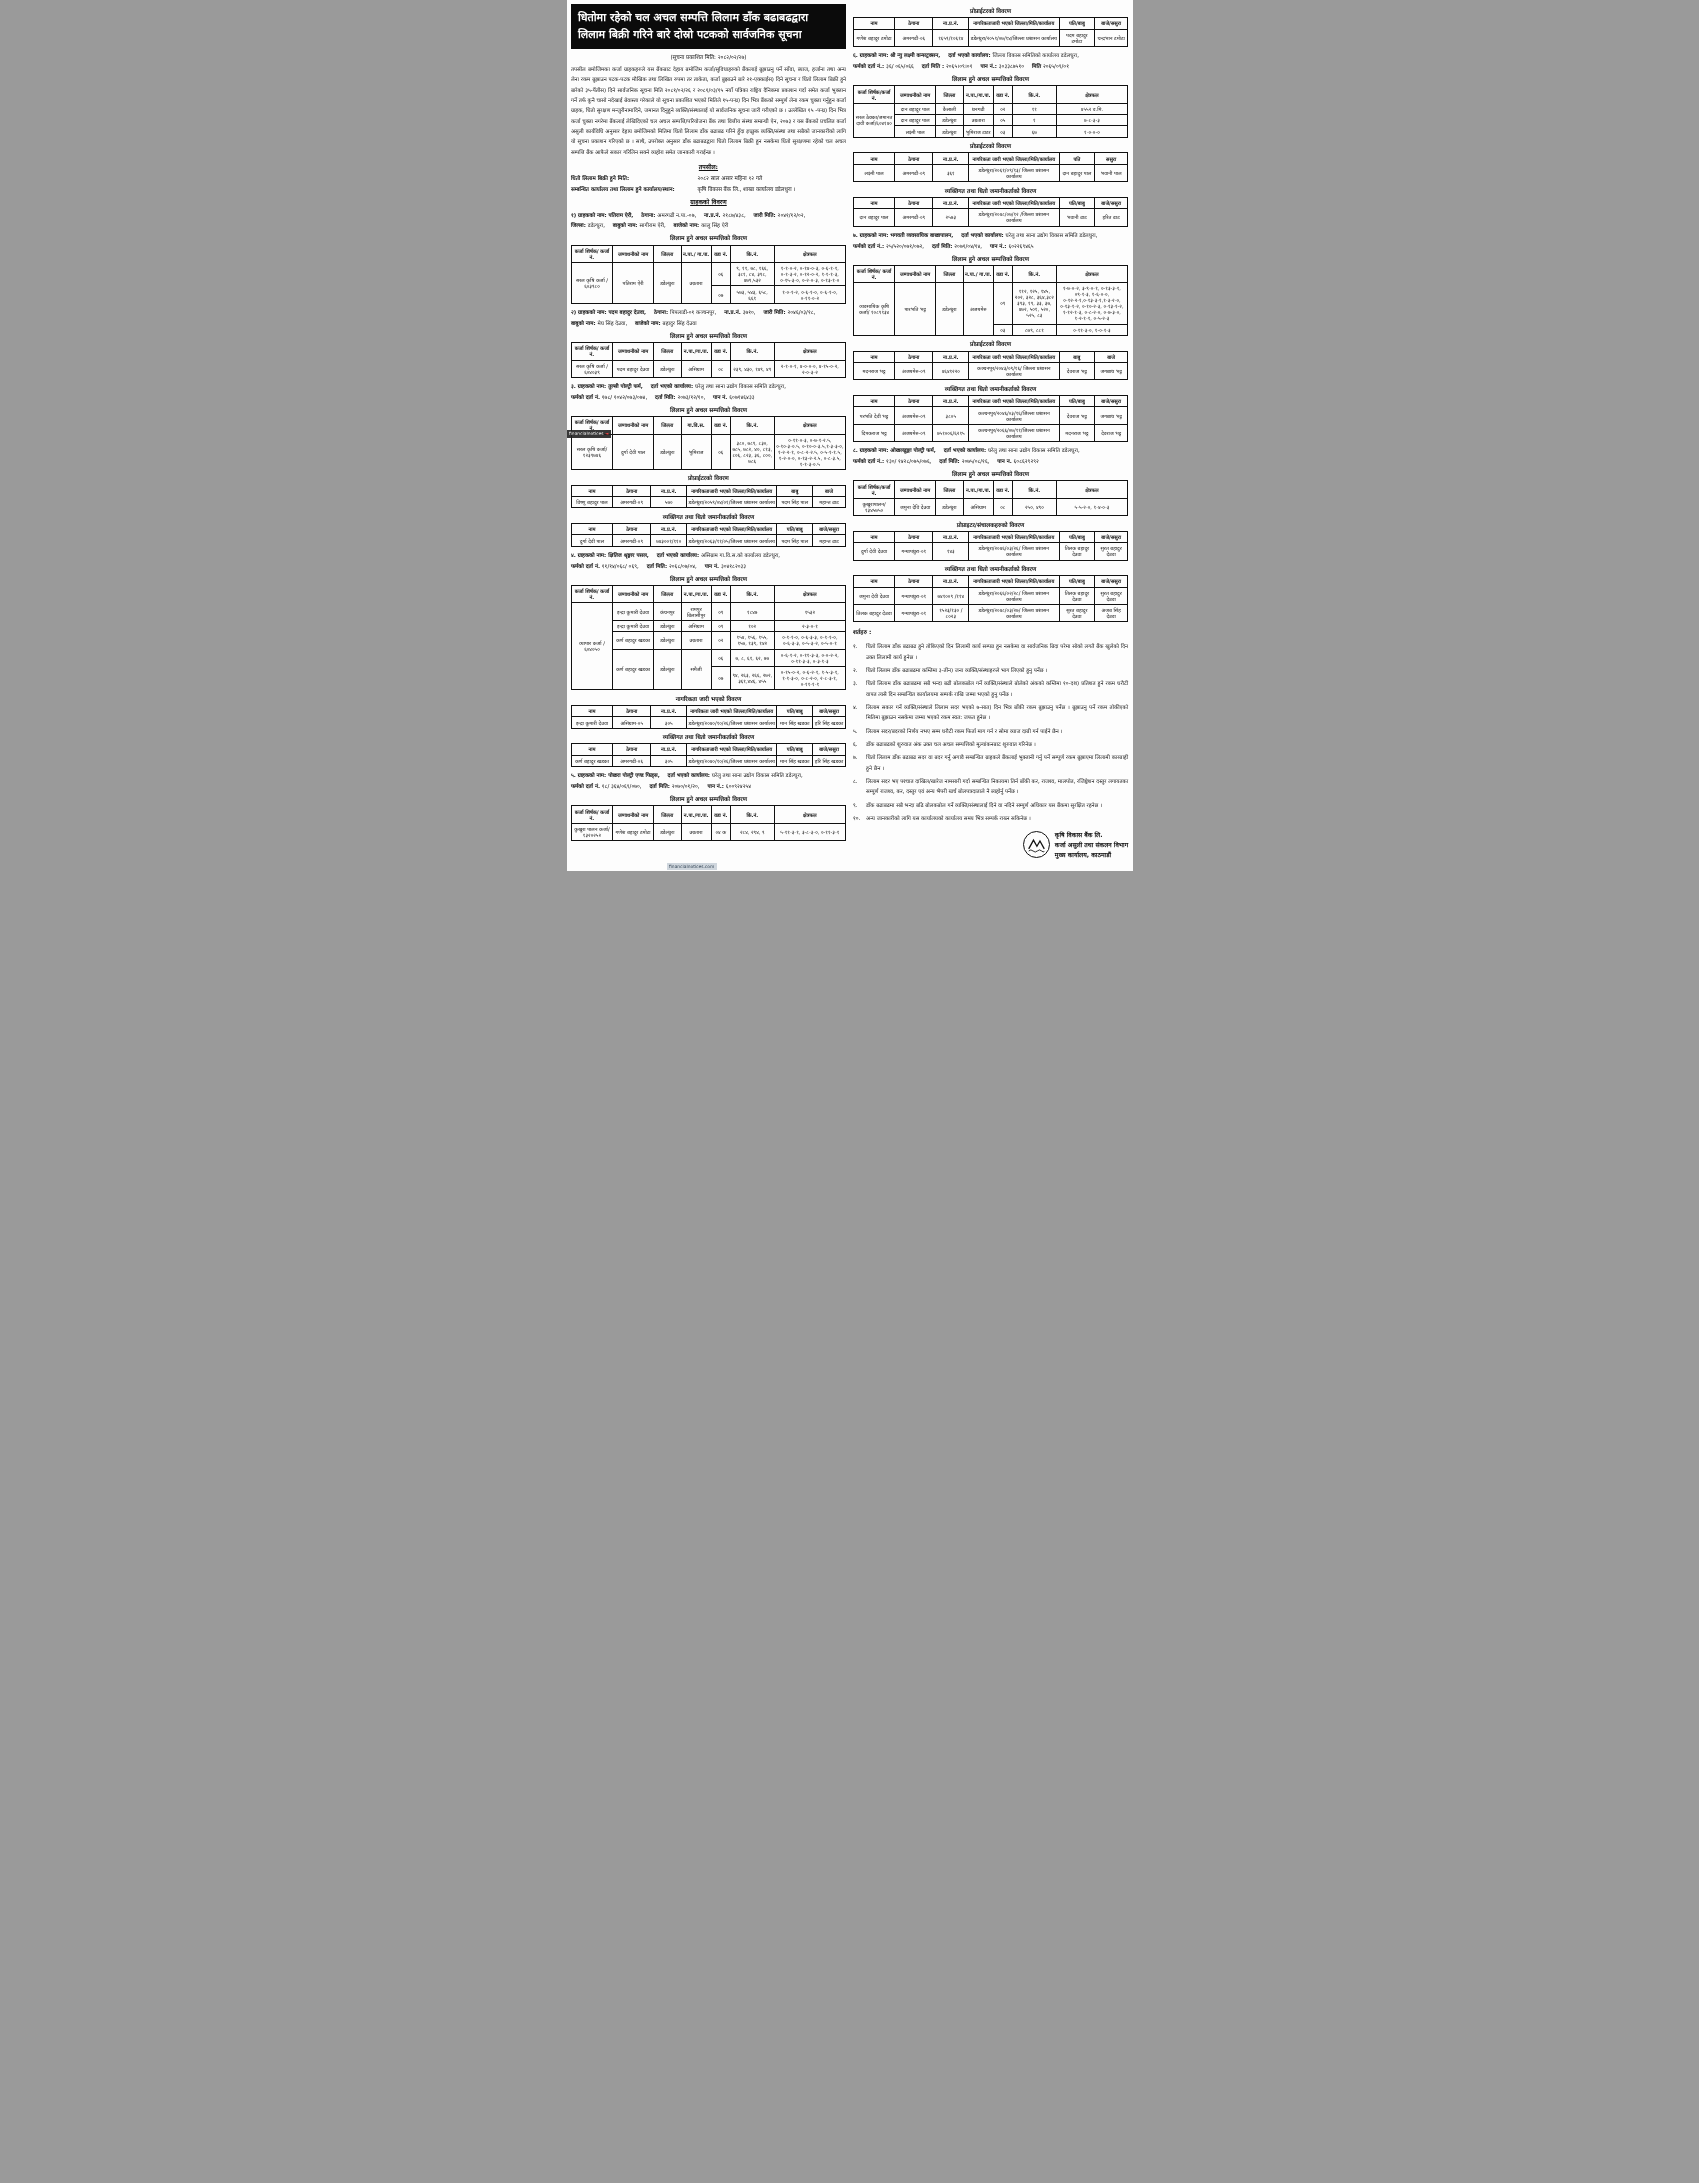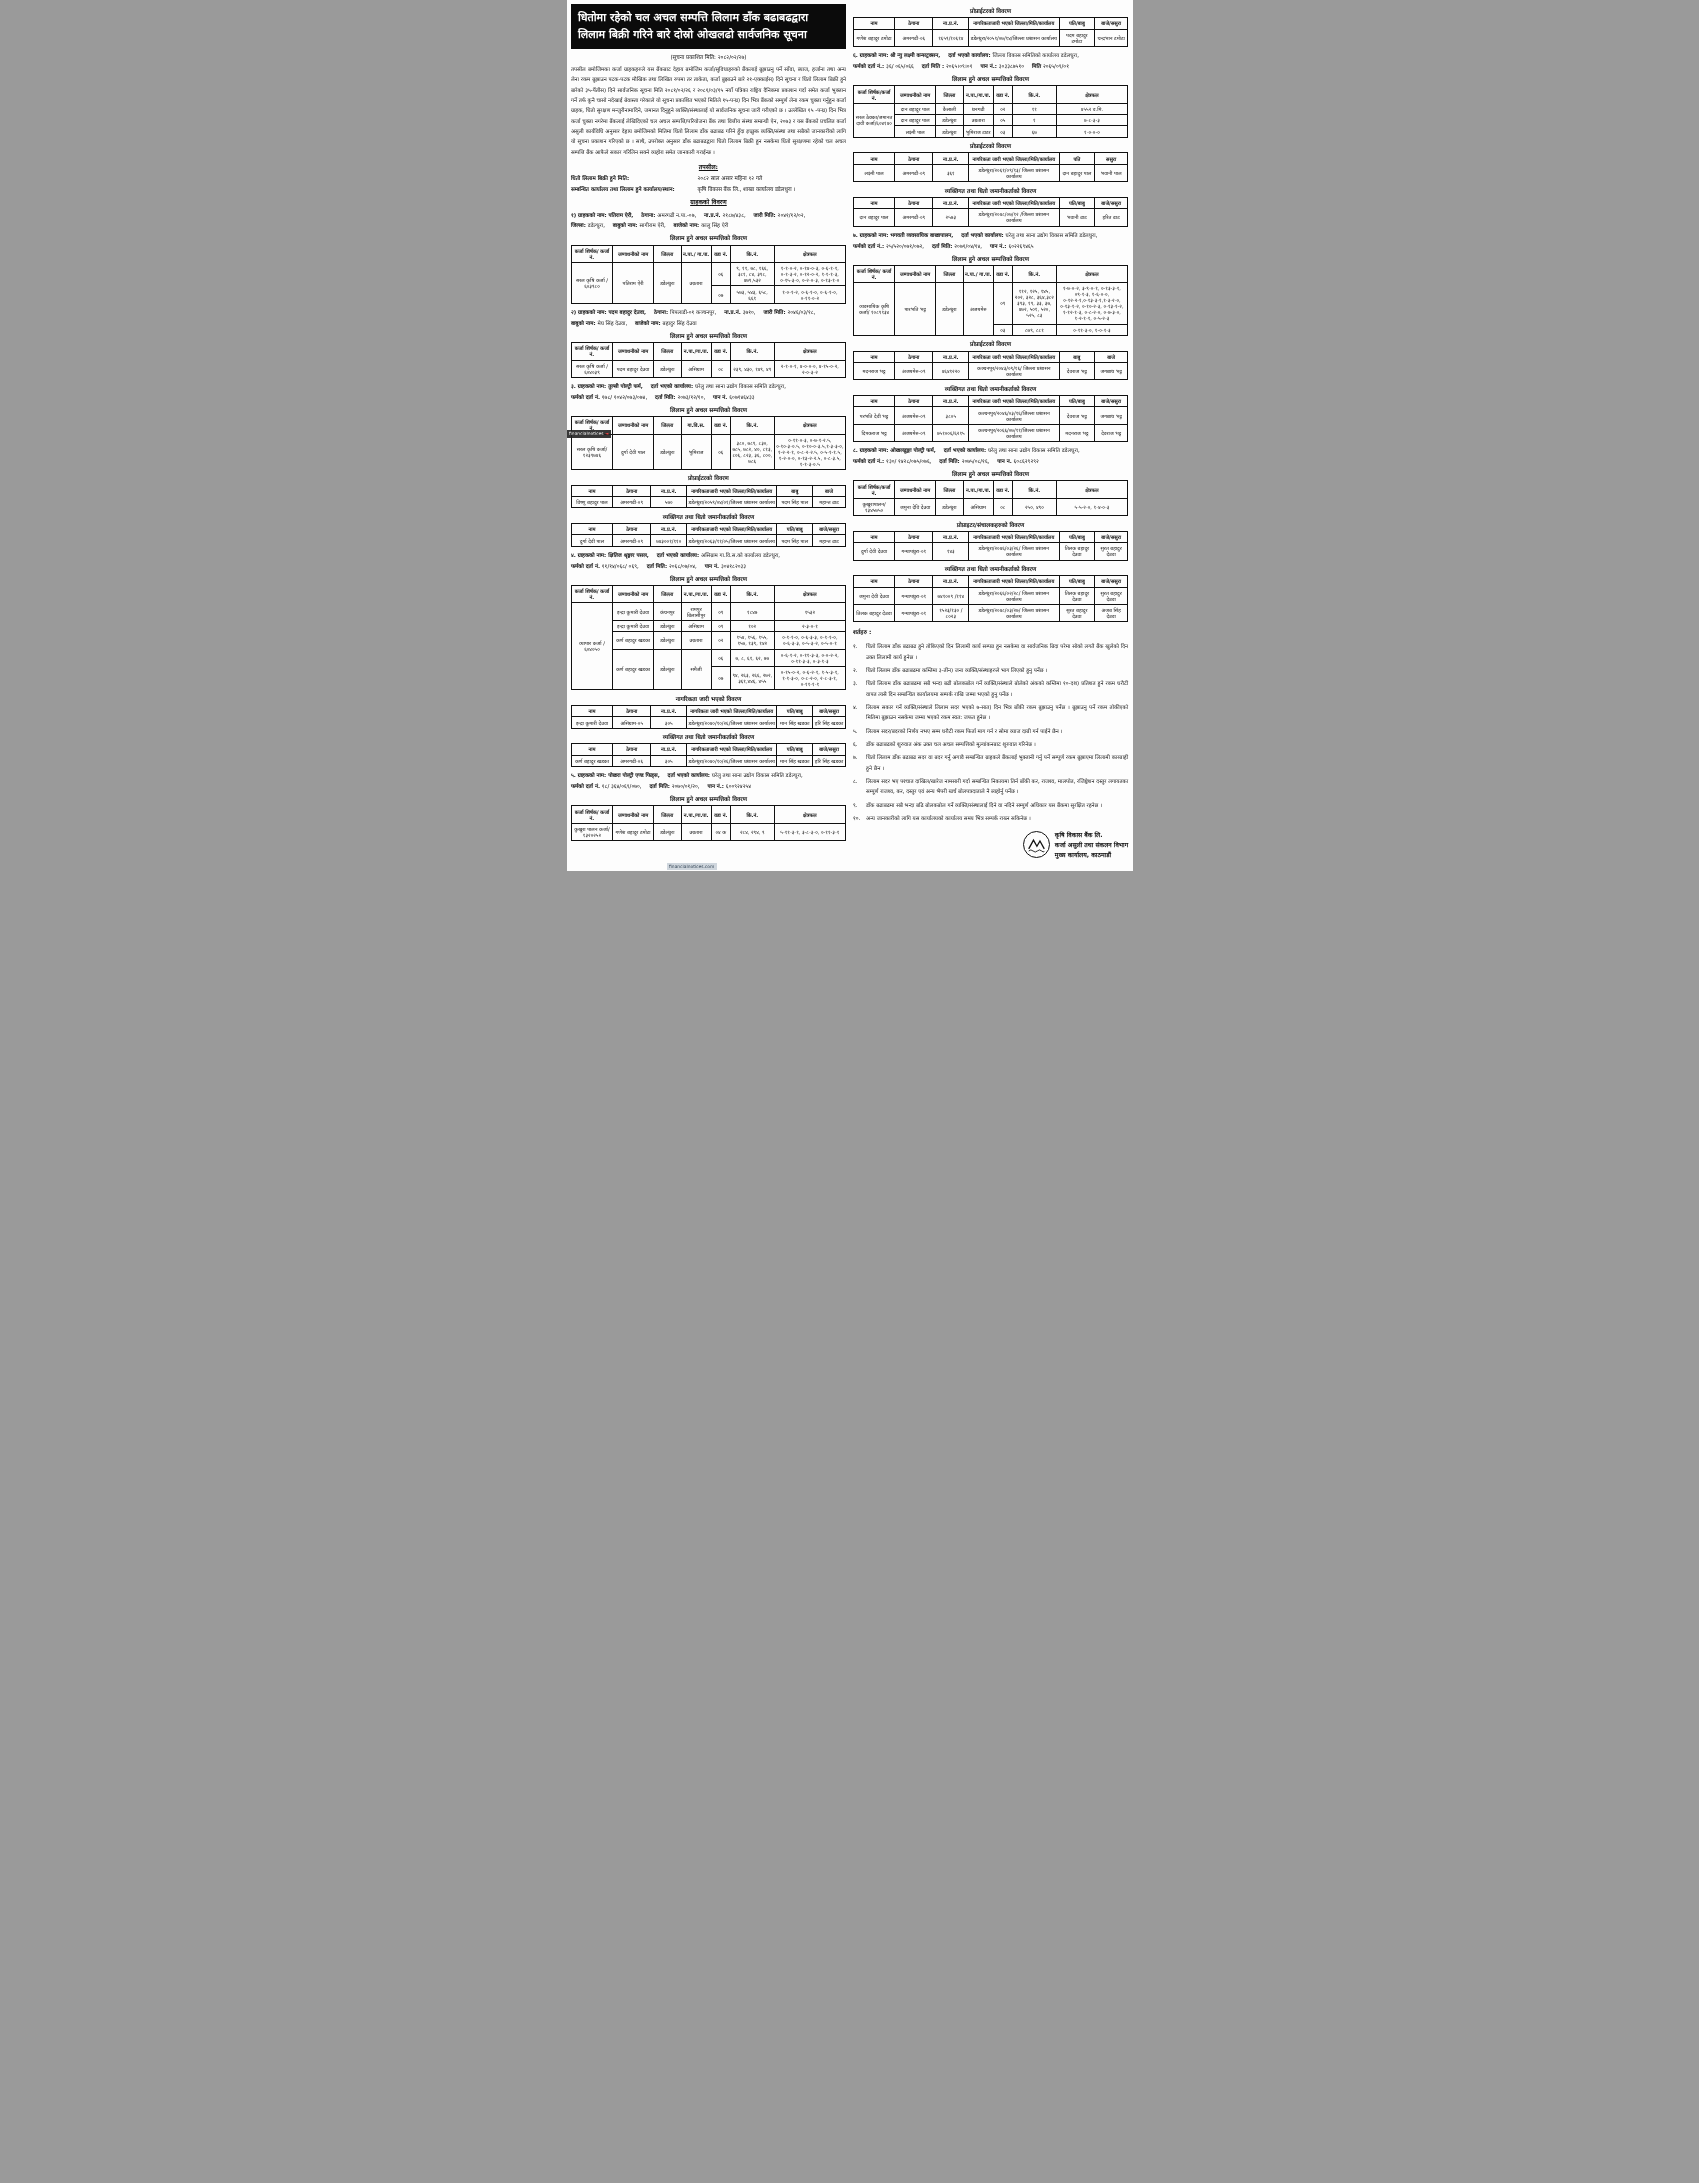--- a/index.html
+++ b/index.html
@@ -48,21 +48,21 @@
 
 <div class="page">
 
   <span class="wm-side"><span>financialnotices</span> <span class="dot">◄</span></span>
   <span class="wm-bottom">financialnotices.com</span>
 
   <div class="cols">
     <div class="col" id="col-left">
       <div class="notice-header">
         <span class="hl">धितोमा रहेको चल अचल सम्पत्ति लिलाम डाँक बढाबढद्वारा</span>
-        <span class="hl">लिलाम बिक्री गरिने बारे दोस्रो ओखलढो सार्वजनिक सूचना</span>
+        <span class="hl">लिलाम बिक्री गरिने बारे दोस्रो पटकको सार्वजनिक सूचना</span>
       </div>
       <div class="pub-date">(सूचना प्रकाशित मिति: २०८२/०२/२७)</div>
       <p class="intro">तपसील बमोजिमका कर्जा ग्राहकहरुले यस बैंकबाट देहाय बमोजिम कर्जा/सुविधाहरुको बैंकलाई बुझाउनु पर्ने साँवा, ब्याज, हर्जाना तथा अन्य लेना रकम बुझाउन पटक-पटक मौखिक तथा लिखित रुपमा तर ताकेता, कर्जा बुझाउने बारे २१-एक्काईस) दिने सूचना र धितो लिलाम बिक्री हुने बारेको ३५-पैंतीस) दिने सार्वजनिक सूचना मिति २०८१/०२/२६ र २०८१/०३/१५ नयाँ पत्रिका राष्ट्रिय दैनिकमा प्रकाशन गर्दा समेत कर्जा भुक्तान गर्ने तर्फ कुनै चासो नदेखाई बेवास्ता गरेकाले यो सूचना प्रकाशित भएको मितिले १५-पन्ध्र) दिन भित्र बैंकको सम्पूर्ण लेना रकम चुक्ता गर्नुहुन कर्जा ग्राहक, धितो सुरक्षण मन्जुरीनामादिने, जमानत दिनुहुने व्यक्ति/संस्थालाई यो सार्वजनिक सूचना जारी गरीएको छ । उल्लेखित १५ -पन्ध्र) दिन भित्र कर्जा चुक्ता नगरेमा बैंकलाई लेखिदिएको चल अचल सम्पत्ति/परियोजना बैंक तथा वित्तीय संस्था सम्बन्धी ऐन, २०७३ र यस बैंकको प्रचलित कर्जा असुली कार्यविधि अनुसार देहाय बमोजिमको मितिमा धितो लिलाम डाँक बढाबढ गरिने हुँदा इच्छुक व्यक्ति/संस्था तथा सबैको जानकारीको लागि यो सूचना प्रकाशन गरिएको छ । साथै, उपरोक्त अनुसार डाँक बढाबढद्वारा धितो लिलाम बिक्री हुन नसकेमा धितो सुरक्षणमा रहेको चल अचल सम्पत्ति बैंक आफैले सकार गरिलिन सक्ने व्यहोरा समेत जानकारी गराईन्छ ।</p>
 
       <div class="center-head underline">तपसील:</div>
       <div class="tapasil-row">
         <span class="t-label">धितो लिलाम बिक्री हुने मिति:</span>
         <span class="t-value">२०८२ साल असार महिना १२ गते</span>
       </div>
       <div class="tapasil-row">

